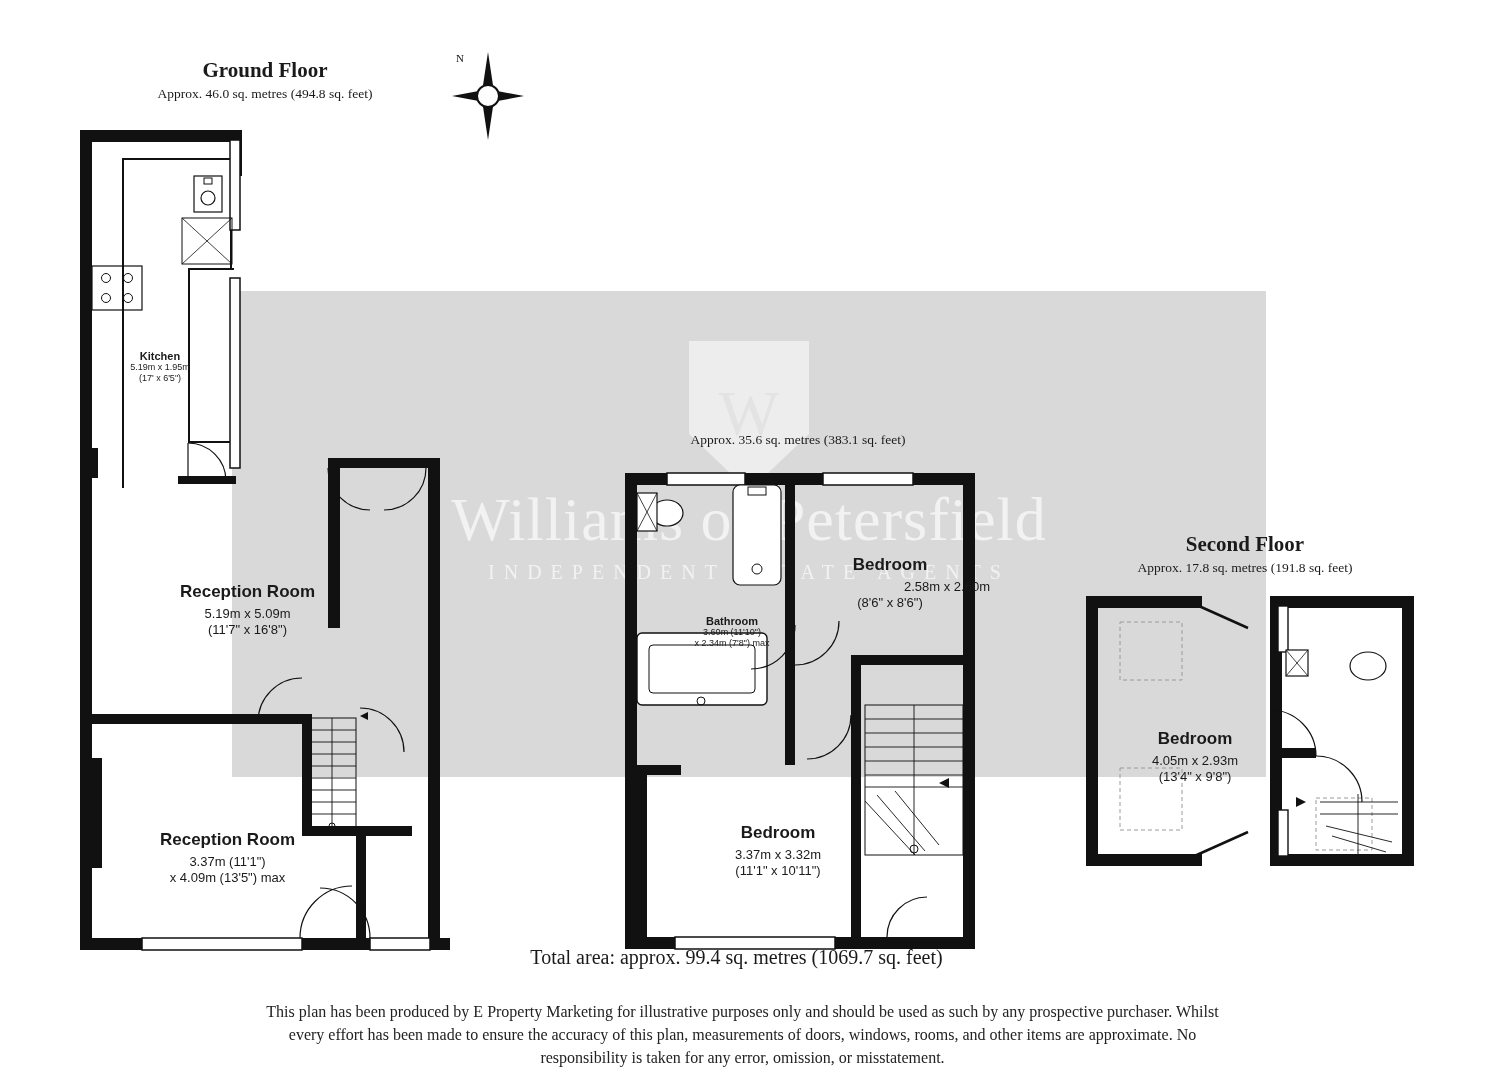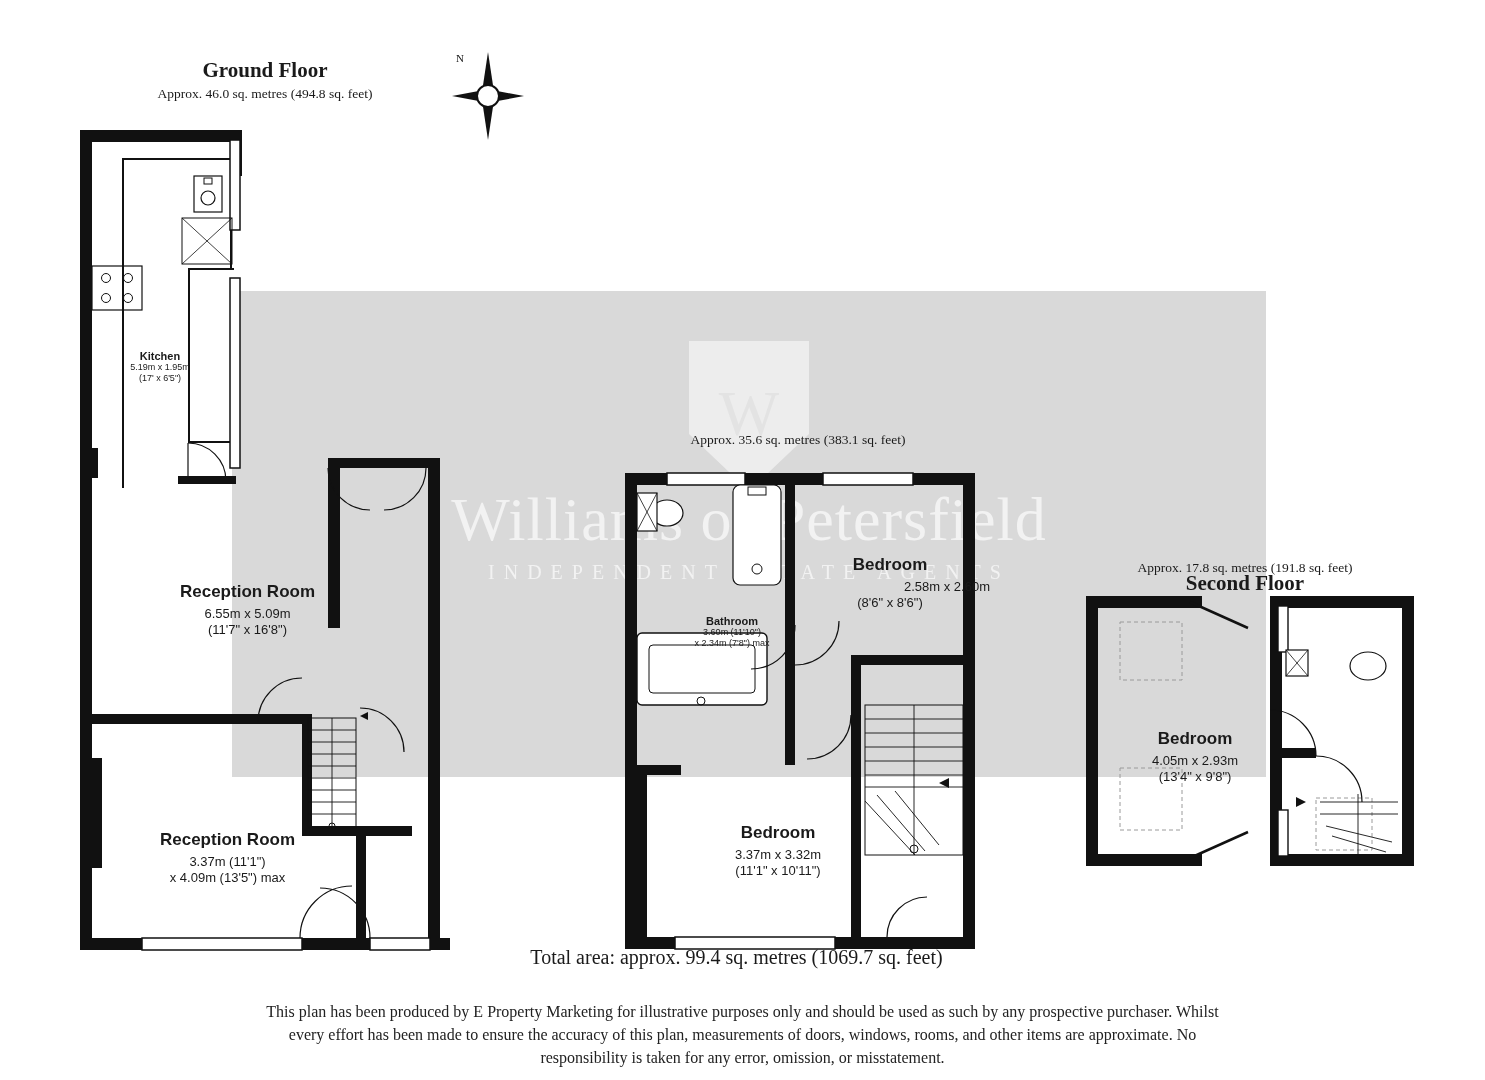--- a/index.html
+++ b/index.html
@@ -161,21 +161,21 @@
   </div>
 
   <div class="room-label" style="left:95px;top:325px;width:130px;">
     <div class="small-name">Kitchen</div>
     <div class="small-dims">5.19m x 1.95m</div>
     <div class="small-dims">(17' x 6'5")</div>
   </div>
 
   <div class="room-label" style="left:125px;top:557px;width:245px;">
     <div class="room-name">Reception Room</div>
-    <div class="room-dims" style="margin-top:4px;">6.55m x 5.09m</div>
+    <div class="room-dims" style="margin-top:4px;">5.19m x 5.09m</div>
     <div class="room-dims">(11'7" x 16'8")</div>
   </div>
 
   <div class="room-label" style="left:105px;top:805px;width:245px;">
     <div class="room-name">Reception Room</div>
     <div class="room-dims" style="margin-top:4px;">3.37m (11'1")</div>
     <div class="room-dims">x 4.09m (13'5") max</div>
   </div>
 
   <div class="floor-sub" style="left:638px;top:432px;width:320px;">Approx. 35.6 sq. metres (383.1 sq. feet)</div>
@@ -247,21 +247,21 @@
     <div class="room-dims" style="margin-top:4px;text-align:right;">2.58m x 2.60m</div>
     <div class="room-dims">(8'6" x 8'6")</div>
   </div>
 
   <div class="room-label" style="left:678px;top:798px;width:200px;">
     <div class="room-name">Bedroom</div>
     <div class="room-dims" style="margin-top:4px;">3.37m x 3.32m</div>
     <div class="room-dims">(11'1" x 10'11")</div>
   </div>
 
-  <div class="floor-title" style="left:1095px;top:532px;width:300px;margin-top:39px;">Second Floor</div>
+  <div class="floor-title" style="left:1095px;top:532px;width:300px;">Second Floor</div>
   <div class="floor-sub" style="left:1095px;top:560px;width:300px;">Approx. 17.8 sq. metres (191.8 sq. feet)</div>
 
   <div>
     <svg width="340" height="290" viewBox="0 0 340 290" style="position:absolute;left:1080px;top:588px;">
 
       <rect x="6" y="8" width="12" height="270" fill="#111"></rect>
       <rect x="6" y="8" width="116" height="12" fill="#111"></rect>
       <rect x="6" y="266" width="116" height="12" fill="#111"></rect>
 
       <rect x="190" y="8" width="12" height="270" fill="#111"></rect>

